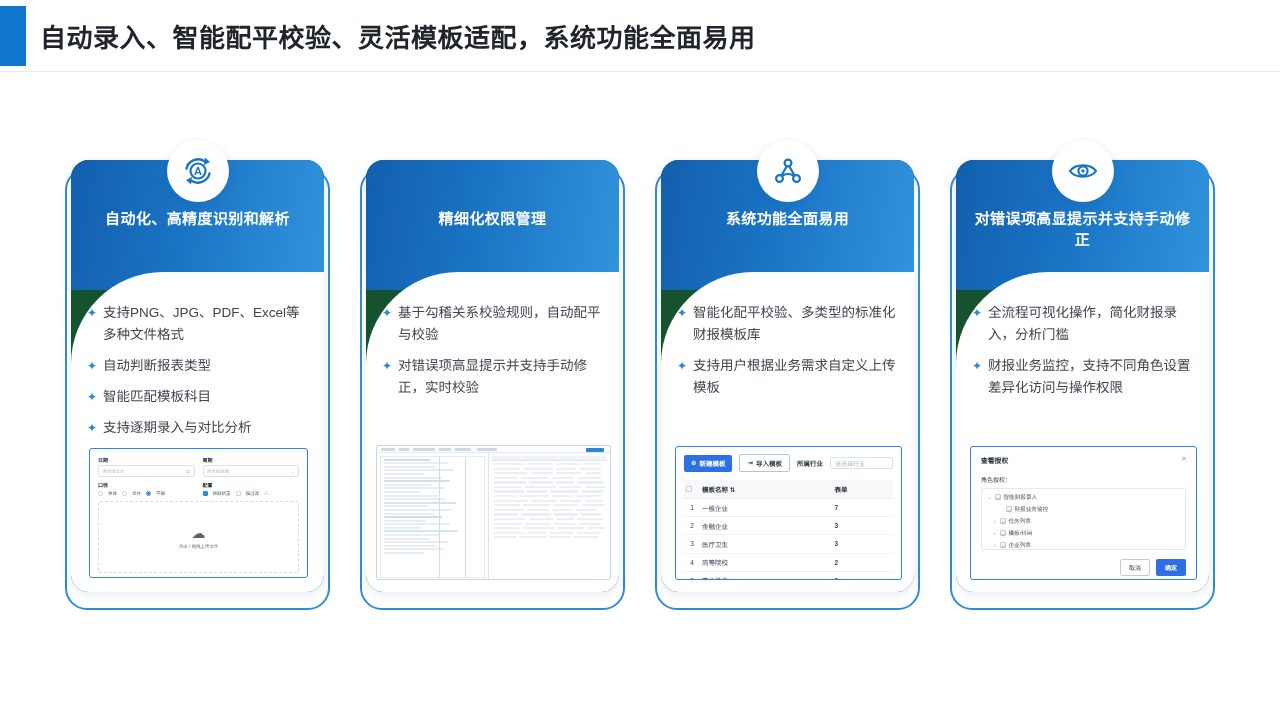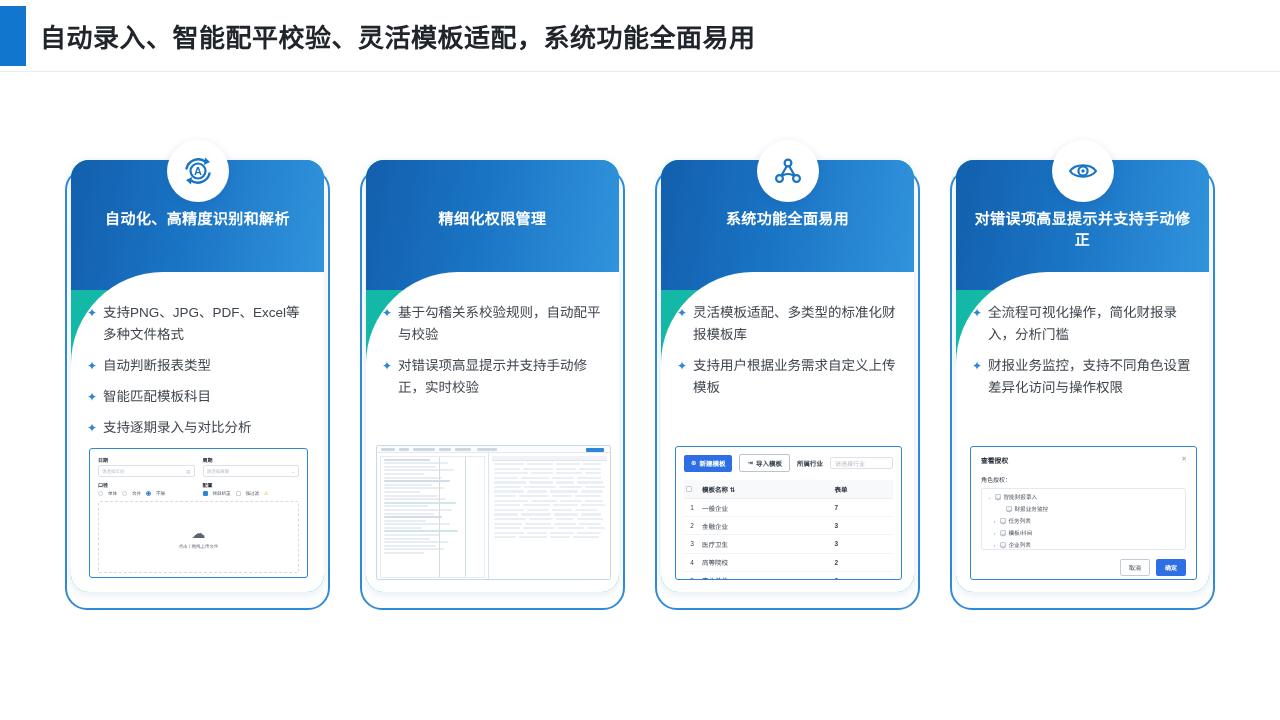--- a/index.html
+++ b/index.html
@@ -80,21 +80,21 @@
     border-radius: 22px;
     background: transparent;
   }
   .card {
     position: absolute;
     left: 6px; top: 20px;
     width: 253px;
     height: 432px;
     border-radius: 18px;
     overflow: hidden;
-    background: #14b8a6;
+    background: #14532d;
     box-shadow: 0 2px 10px rgba(24,90,160,0.13);
   }
   .card-head {
     position: relative;
     height: 130px;
     background: linear-gradient(100deg, #125fad 0%, #1a74c4 45%, #3294dd 100%);
   }
   .card-title {
     position: absolute;
     left: 14px; right: 14px;
@@ -573,21 +573,21 @@
   <div class="card-wrap">
     <div class="card-ring"></div>
     <div class="card">
       <div class="card-head">
         <div class="card-title">系统功能全面易用</div>
       </div>
       <div class="card-body">
         <div class="bullets">
           <div class="bullet">
             <span class="bullet-mark">✦</span>
-            <span class="bullet-text">灵活模板适配、多类型的标准化财报模板库</span>
+            <span class="bullet-text">智能化配平校验、多类型的标准化财报模板库</span>
           </div>
           <div class="bullet">
             <span class="bullet-mark">✦</span>
             <span class="bullet-text">支持用户根据业务需求自定义上传模板</span>
           </div>
         </div>
 
         <div class="shot shot-3">
           <div class="s3-toolbar">
             <div class="btn-primary">

